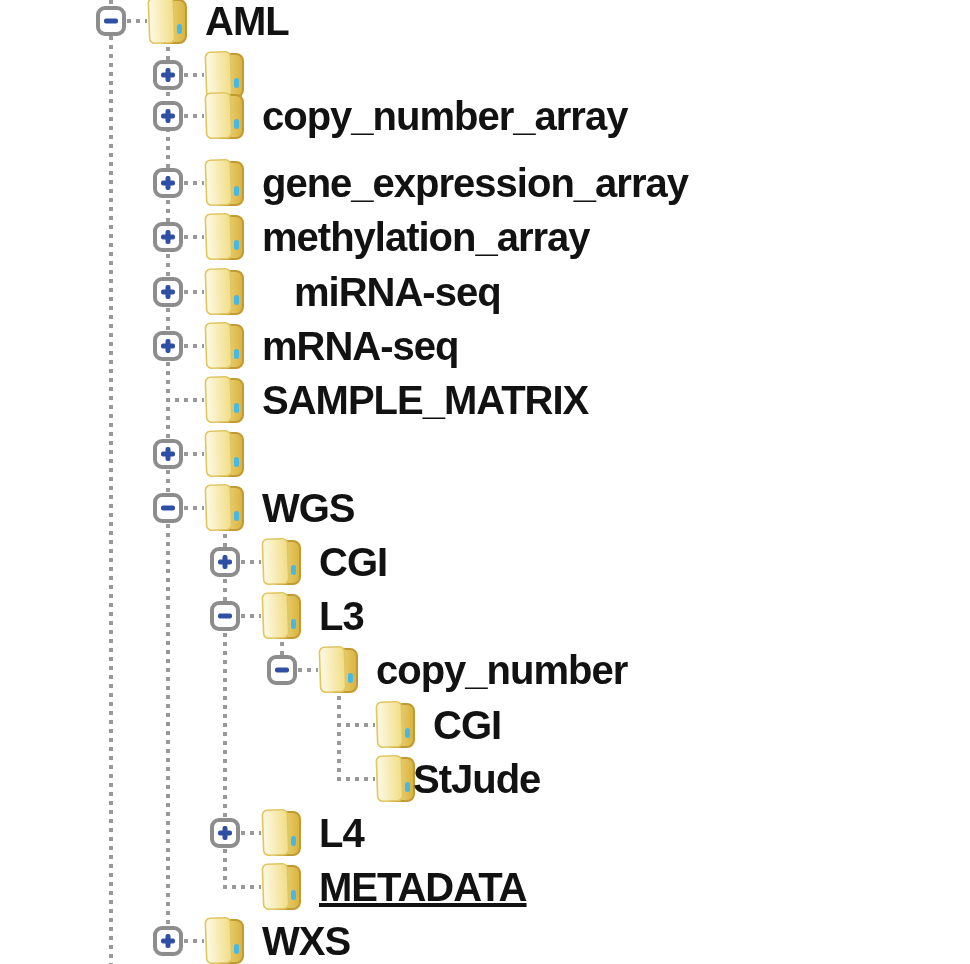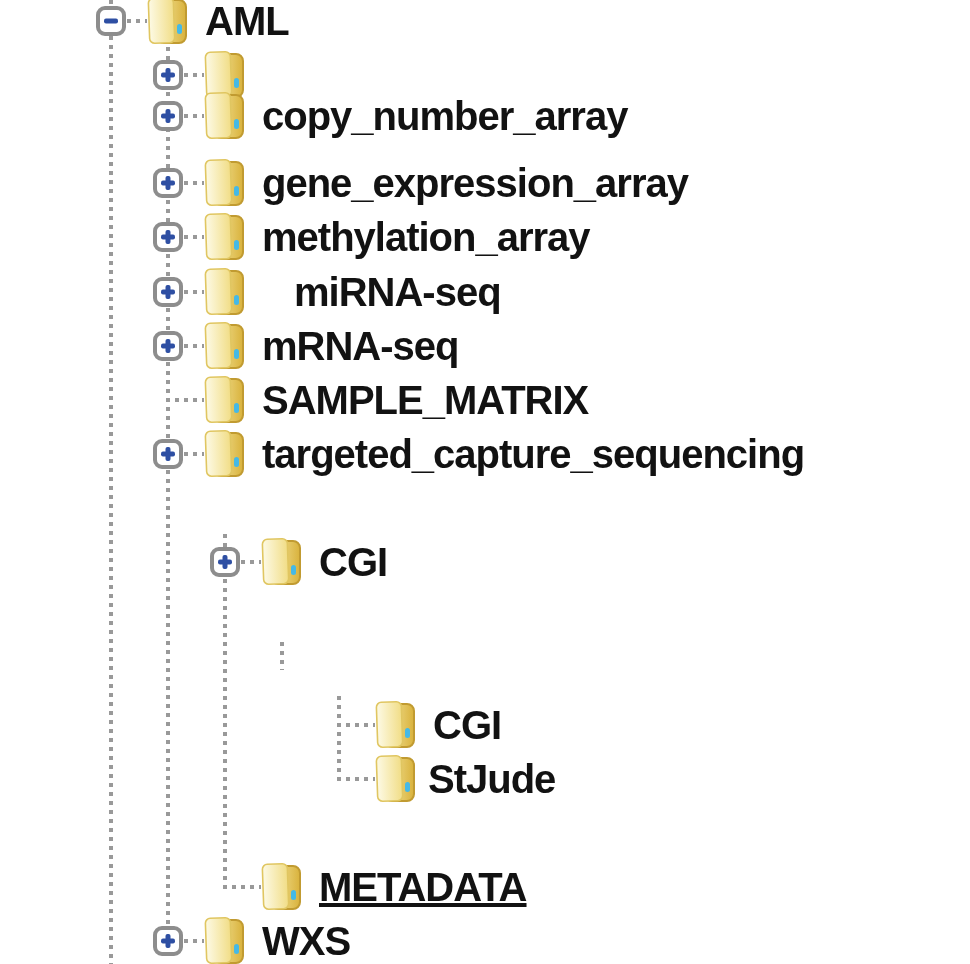--- a/index.html
+++ b/index.html
@@ -193,37 +193,81 @@
       <span class="bar v"></span>
     </div>
     <div class="hdots" style="left: 184px; width: 20px; top: 25px;"></div>
     <span class="folder" style="left: 201px; top: 2px;">
       <svg viewBox="0 0 46 50" width="46" height="50" aria-hidden="true">
         <rect class="f-back" x="13" y="4" width="29" height="43" rx="7"></rect>
         <rect class="f-front" x="5" y="2" width="25" height="45" rx="5" transform="rotate(-2 17 24)"></rect>
         <rect class="f-accent" x="33" y="28" width="5" height="10" rx="2.5"></rect>
       </svg>
     </span>
-    <span class="label" style="left: 262px;">targeted_capture_sequencing</span>
+  </div>
+    <div class="row" style="top: 481.08px;">
+    <div class="expander minus" style="left: 153px; top: 12px;">
+      <span class="bar h"></span>
+
+    </div>
+    <div class="hdots" style="left: 184px; width: 20px; top: 25px;"></div>
+    <span class="folder" style="left: 201px; top: 2px;">
+      <svg viewBox="0 0 46 50" width="46" height="50" aria-hidden="true">
+        <rect class="f-back" x="13" y="4" width="29" height="43" rx="7"></rect>
+        <rect class="f-front" x="5" y="2" width="25" height="45" rx="5" transform="rotate(-2 17 24)"></rect>
+        <rect class="f-accent" x="33" y="28" width="5" height="10" rx="2.5"></rect>
+      </svg>
+    </span>
+    <span class="label" style="left: 262px;">WGS</span>
   </div>
     <div class="row" style="top: 535.2px;">
     <div class="expander plus" style="left: 210px; top: 12px;">
       <span class="bar h"></span>
       <span class="bar v"></span>
     </div>
     <div class="hdots" style="left: 241px; width: 20px; top: 25px;"></div>
     <span class="folder" style="left: 258px; top: 2px;">
       <svg viewBox="0 0 46 50" width="46" height="50" aria-hidden="true">
         <rect class="f-back" x="13" y="4" width="29" height="43" rx="7"></rect>
         <rect class="f-front" x="5" y="2" width="25" height="45" rx="5" transform="rotate(-2 17 24)"></rect>
         <rect class="f-accent" x="33" y="28" width="5" height="10" rx="2.5"></rect>
       </svg>
     </span>
     <span class="label" style="left: 319px;">CGI</span>
   </div>
+    <div class="row" style="top: 589.32px;">
+    <div class="expander minus" style="left: 210px; top: 12px;">
+      <span class="bar h"></span>
+
+    </div>
+    <div class="hdots" style="left: 241px; width: 20px; top: 25px;"></div>
+    <span class="folder" style="left: 258px; top: 2px;">
+      <svg viewBox="0 0 46 50" width="46" height="50" aria-hidden="true">
+        <rect class="f-back" x="13" y="4" width="29" height="43" rx="7"></rect>
+        <rect class="f-front" x="5" y="2" width="25" height="45" rx="5" transform="rotate(-2 17 24)"></rect>
+        <rect class="f-accent" x="33" y="28" width="5" height="10" rx="2.5"></rect>
+      </svg>
+    </span>
+    <span class="label" style="left: 319px;">L3</span>
+  </div>
+    <div class="row" style="top: 643.44px;">
+    <div class="expander minus" style="left: 267px; top: 12px;">
+      <span class="bar h"></span>
+
+    </div>
+    <div class="hdots" style="left: 298px; width: 20px; top: 25px;"></div>
+    <span class="folder" style="left: 315px; top: 2px;">
+      <svg viewBox="0 0 46 50" width="46" height="50" aria-hidden="true">
+        <rect class="f-back" x="13" y="4" width="29" height="43" rx="7"></rect>
+        <rect class="f-front" x="5" y="2" width="25" height="45" rx="5" transform="rotate(-2 17 24)"></rect>
+        <rect class="f-accent" x="33" y="28" width="5" height="10" rx="2.5"></rect>
+      </svg>
+    </span>
+    <span class="label" style="left: 376px;">copy_number</span>
+  </div>
     <div class="row" style="top: 697.56px;">
 
     <div class="hdots" style="left: 337px; width: 38px; top: 25px;"></div>
     <span class="folder" style="left: 372px; top: 2px;">
       <svg viewBox="0 0 46 50" width="46" height="50" aria-hidden="true">
         <rect class="f-back" x="13" y="4" width="29" height="43" rx="7"></rect>
         <rect class="f-front" x="5" y="2" width="25" height="45" rx="5" transform="rotate(-2 17 24)"></rect>
         <rect class="f-accent" x="33" y="28" width="5" height="10" rx="2.5"></rect>
       </svg>
     </span>
@@ -232,21 +276,36 @@
     <div class="row" style="top: 751.68px;">
 
     <div class="hdots" style="left: 337px; width: 38px; top: 25px;"></div>
     <span class="folder" style="left: 372px; top: 2px;">
       <svg viewBox="0 0 46 50" width="46" height="50" aria-hidden="true">
         <rect class="f-back" x="13" y="4" width="29" height="43" rx="7"></rect>
         <rect class="f-front" x="5" y="2" width="25" height="45" rx="5" transform="rotate(-2 17 24)"></rect>
         <rect class="f-accent" x="33" y="28" width="5" height="10" rx="2.5"></rect>
       </svg>
     </span>
-    <span class="label" style="left: 428px; text-align: center;">StJude</span>
+    <span class="label" style="left: 413px; text-align: center;">StJude</span>
+  </div>
+    <div class="row" style="top: 805.8px;">
+    <div class="expander plus" style="left: 210px; top: 12px;">
+      <span class="bar h"></span>
+      <span class="bar v"></span>
+    </div>
+    <div class="hdots" style="left: 241px; width: 20px; top: 25px;"></div>
+    <span class="folder" style="left: 258px; top: 2px;">
+      <svg viewBox="0 0 46 50" width="46" height="50" aria-hidden="true">
+        <rect class="f-back" x="13" y="4" width="29" height="43" rx="7"></rect>
+        <rect class="f-front" x="5" y="2" width="25" height="45" rx="5" transform="rotate(-2 17 24)"></rect>
+        <rect class="f-accent" x="33" y="28" width="5" height="10" rx="2.5"></rect>
+      </svg>
+    </span>
+    <span class="label" style="left: 319px;">L4</span>
   </div>
     <div class="row" style="top: 859.92px;">
 
     <div class="hdots" style="left: 223px; width: 38px; top: 25px;"></div>
     <span class="folder" style="left: 258px; top: 2px;">
       <svg viewBox="0 0 46 50" width="46" height="50" aria-hidden="true">
         <rect class="f-back" x="13" y="4" width="29" height="43" rx="7"></rect>
         <rect class="f-front" x="5" y="2" width="25" height="45" rx="5" transform="rotate(-2 17 24)"></rect>
         <rect class="f-accent" x="33" y="28" width="5" height="10" rx="2.5"></rect>
       </svg>

